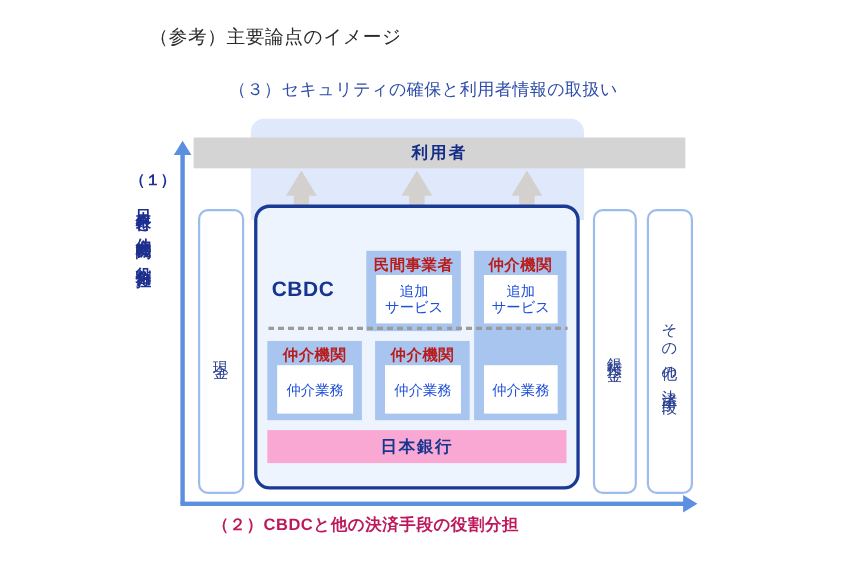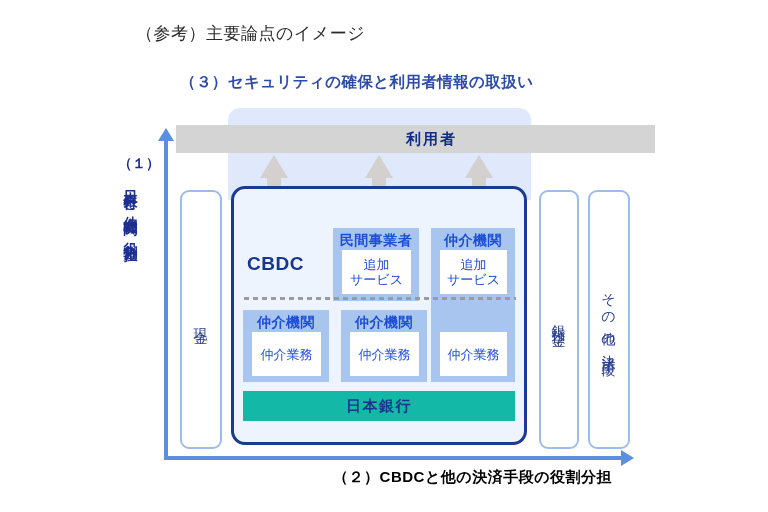--- a/index.html
+++ b/index.html
@@ -15,37 +15,37 @@
   
   .title{
     position:absolute;left:136px;top:22px;
     font-size:17px;color:#2a2a2a;letter-spacing:.5px;
     white-space:nowrap;
   }
 
   
   .top-head{
     position:absolute;left:180px;top:72px;width:410px;
-    text-align:left;color:#2d4ca8;font-weight:bold;
+    text-align:center;color:#2d4ca8;font-weight:normal;
     font-size:15.5px;line-height:20px;letter-spacing:.4px;
     white-space:nowrap;
   }
   .top-head .l2{font-size:15.5px;}
 
   
   .sec34-panel{
     position:absolute;left:228px;top:108px;width:303px;height:92px;
     background:#dfe9fb;border-radius:12px 12px 0 0;
   }
 
   
   .users-bar{
     position:absolute;left:176px;top:125px;width:447px;height:28px;
     background:#d4d4d4;
-    display:flex;align-items:center;justify-content:center;padding-left:32px;
+    display:flex;align-items:center;justify-content:center;
   }
   .users-bar span{
     color:#132c86;font-weight:bold;font-size:15px;letter-spacing:2px;
   }
 
   
   .g-arrow{position:absolute;width:28px;}
   .g-arrow .shaft{
     position:absolute;left:7px;top:22px;width:14px;bottom:0;
     background:#d3d0cd;
@@ -79,22 +79,22 @@
     color:#1d2f8f;font-weight:bold;font-size:14px;text-align:center;
   }
   .label-1 .num{display:block;margin-bottom:6px;letter-spacing:0;}
   .vert-text{
     writing-mode:vertical-rl;text-orientation:upright;
     letter-spacing:2px;line-height:1.0;
   }
 
   
   .label-2{
-    position:absolute;left:212px;top:468px;width:400px;text-align:right;
-    color:#000000;font-weight:bold;font-size:15px;letter-spacing:.5px;
+    position:absolute;left:193px;top:468px;width:400px;text-align:left;
+    color:#be185d;font-weight:bold;font-size:15px;letter-spacing:.5px;
     white-space:nowrap;
   }
 
   
   .tall-col{
     position:absolute;border:2px solid #9dbcee;border-radius:9px;
     background:#ffffff;
     display:flex;align-items:center;justify-content:center;
   }
   .tall-col .vt{
@@ -121,21 +121,21 @@
   .dash-line{
     position:absolute;left:244px;top:297px;width:272px;height:3px;
     background:repeating-linear-gradient(to right,#9b9b9b 0,#9b9b9b 5px,transparent 5px,transparent 9px);
   }
 
   
   .ent{
     position:absolute;background:#a8c5ef;
   }
   .ent .ent-head{
-    color:#1d4ed8;font-weight:bold;font-size:14px;text-align:center;
+    color:#b91c1c;font-weight:bold;font-size:14px;text-align:center;
     letter-spacing:.5px;padding-top:4px;white-space:nowrap;
   }
   .inner-box{
     position:absolute;background:#ffffff;
     display:flex;align-items:center;justify-content:center;
     text-align:center;color:#1d4ed8;font-size:13px;line-height:15px;
   }
 
   
   #ent-private{left:333px;top:228px;width:86px;height:73px;}
@@ -147,21 +147,21 @@
 
   #in-add-1{left:342px;top:250px;width:69px;height:44px;}
   #in-add-2{left:440px;top:250px;width:67px;height:44px;}
   #in-biz-1{left:252px;top:332px;width:69px;height:44px;}
   #in-biz-2{left:350px;top:332px;width:69px;height:44px;}
   #in-biz-3{left:440px;top:332px;width:67px;height:44px;}
 
   
   .boj-bar{
     position:absolute;left:243px;top:391px;width:272px;height:30px;
-    background:#14b8a6;
+    background:#f9a8d4;
     display:flex;align-items:center;justify-content:center;
   }
   .boj-bar span{color:#16358f;font-weight:bold;font-size:15px;letter-spacing:1.5px;}
 </style>
 </head>
 <body>
 
 <div id="stage">
 
   <div class="title">（参考）主要論点のイメージ</div>

